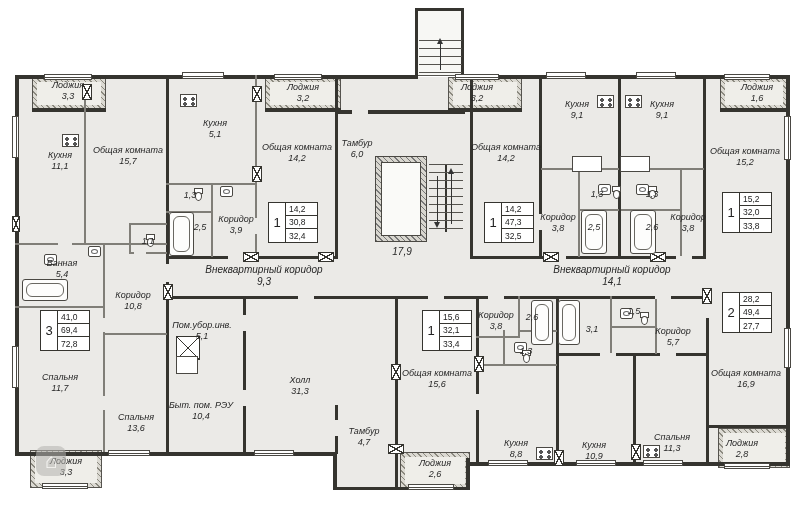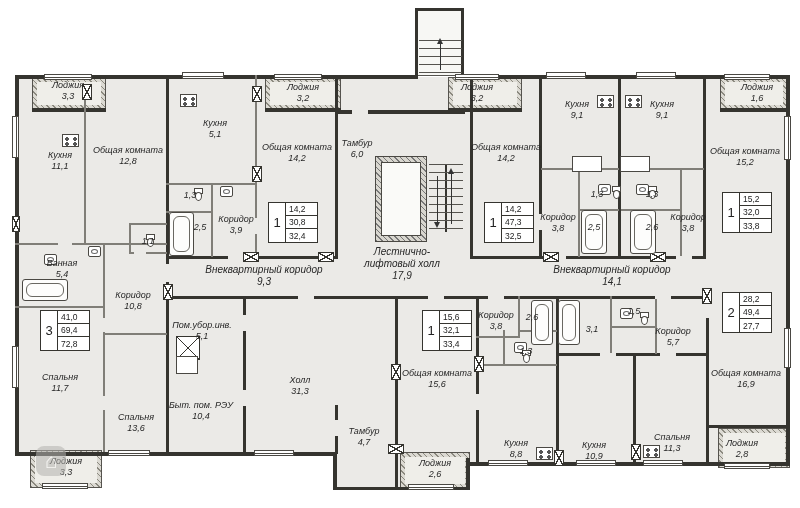--- a/index.html
+++ b/index.html
@@ -234,35 +234,35 @@
       <i></i>
     </div>
     <div class="arrl" style="left: 440px; top: 44px; width: 1px; height: 26px;"></div>
     <div class="arrh up" style="left: 437px; top: 38px;"></div>
     <div class="arrl" style="left: 451px; top: 172px; width: 1px; height: 52px;"></div>
     <div class="arrh up" style="left: 448px; top: 168px;"></div>
     <div class="arrl" style="left: 437px; top: 176px; width: 1px; height: 48px;"></div>
     <div class="arrh dn" style="left: 434px; top: 222px;"></div>
     <div class="room" style="left: 68px; top: 80px;"><span class="nm">Лоджия</span><span class="ar">3,3</span></div>
     <div class="room" style="left: 60px; top: 150px;"><span class="nm">Кухня</span><span class="ar">11,1</span></div>
-    <div class="room" style="left: 128px; top: 145px;"><span class="nm">Общая комната</span><span class="ar">12,8</span></div>
+    <div class="room" style="left: 128px; top: 145px;"><span class="nm">Общая комната</span><span class="ar">15,7</span></div>
     <div class="room" style="left: 148px; top: 236px;"><span class="ar">1,1</span></div>
     <div class="room" style="left: 62px; top: 258px;"><span class="nm">Ванная</span><span class="ar">5,4</span></div>
     <div class="room" style="left: 133px; top: 290px;"><span class="nm">Коридор</span><span class="ar">10,8</span></div>
     <div class="room" style="left: 60px; top: 372px;"><span class="nm">Спальня</span><span class="ar">11,7</span></div>
     <div class="room" style="left: 136px; top: 412px;"><span class="nm">Спальня</span><span class="ar">13,6</span></div>
     <div class="room" style="left: 66px; top: 456px;"><span class="nm">Лоджия</span><span class="ar">3,3</span></div>
     <div class="room" style="left: 215px; top: 118px;"><span class="nm">Кухня</span><span class="ar">5,1</span></div>
     <div class="room" style="left: 303px; top: 82px;"><span class="nm">Лоджия</span><span class="ar">3,2</span></div>
     <div class="room" style="left: 297px; top: 142px;"><span class="nm">Общая комната</span><span class="ar">14,2</span></div>
     <div class="room" style="left: 190px; top: 190px;"><span class="ar">1,3</span></div>
     <div class="room" style="left: 200px; top: 222px;"><span class="ar">2,5</span></div>
     <div class="room" style="left: 236px; top: 214px;"><span class="nm">Коридор</span><span class="ar">3,9</span></div>
     <div class="room" style="left: 357px; top: 138px;"><span class="nm">Тамбур</span><span class="ar">6,0</span></div>
-    <div class="room wide big" style="left: 402px; top: 246px;"><span class="nm">Лестнично-лифтовый холл</span><span class="ar">17,9</span></div>
+    <div class="room wide big" style="left: 402px; top: 246px;"><span class="ar">17,9</span></div>
     <div class="room big" style="left: 264px; top: 264px;"><span class="nm">Внеквартирный коридор</span><span class="ar">9,3</span></div>
     <div class="room" style="left: 202px; top: 320px;"><span class="nm">Пом.убор.инв.</span><span class="ar">5,1</span></div>
     <div class="room" style="left: 201px; top: 400px;"><span class="nm">Быт. пом. РЭУ</span><span class="ar">10,4</span></div>
     <div class="room" style="left: 300px; top: 375px;"><span class="nm">Холл</span><span class="ar">31,3</span></div>
     <div class="room" style="left: 364px; top: 426px;"><span class="nm">Тамбур</span><span class="ar">4,7</span></div>
     <div class="room" style="left: 477px; top: 82px;"><span class="nm">Лоджия</span><span class="ar">3,2</span></div>
     <div class="room" style="left: 506px; top: 142px;"><span class="nm">Общая комната</span><span class="ar">14,2</span></div>
     <div class="room" style="left: 577px; top: 99px;"><span class="nm">Кухня</span><span class="ar">9,1</span></div>
     <div class="room" style="left: 597px; top: 189px;"><span class="ar">1,3</span></div>
     <div class="room" style="left: 594px; top: 222px;"><span class="ar">2,5</span></div>

